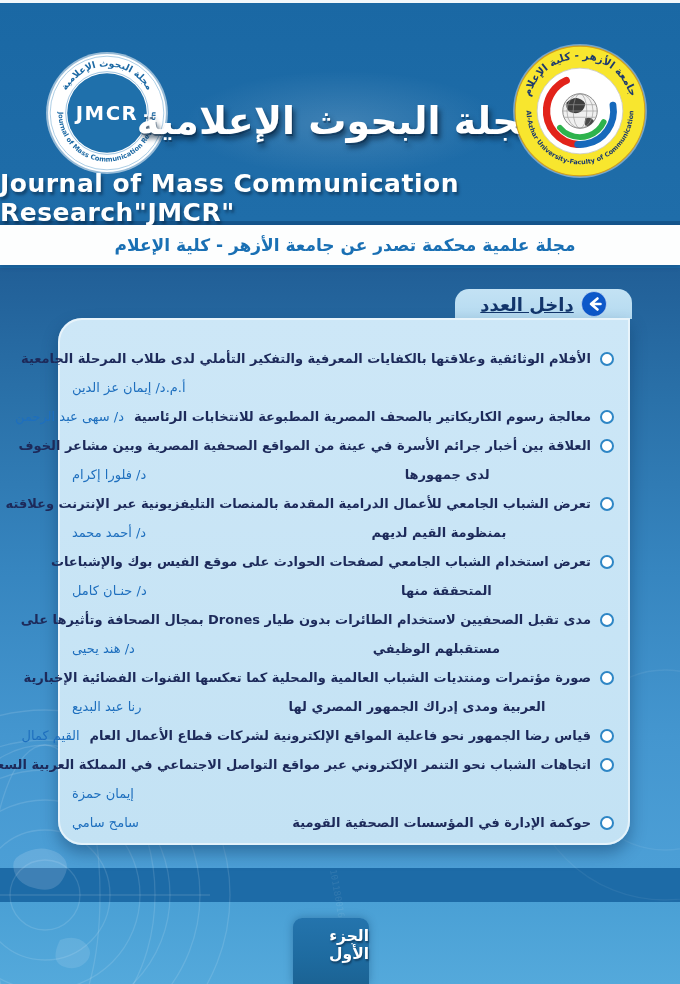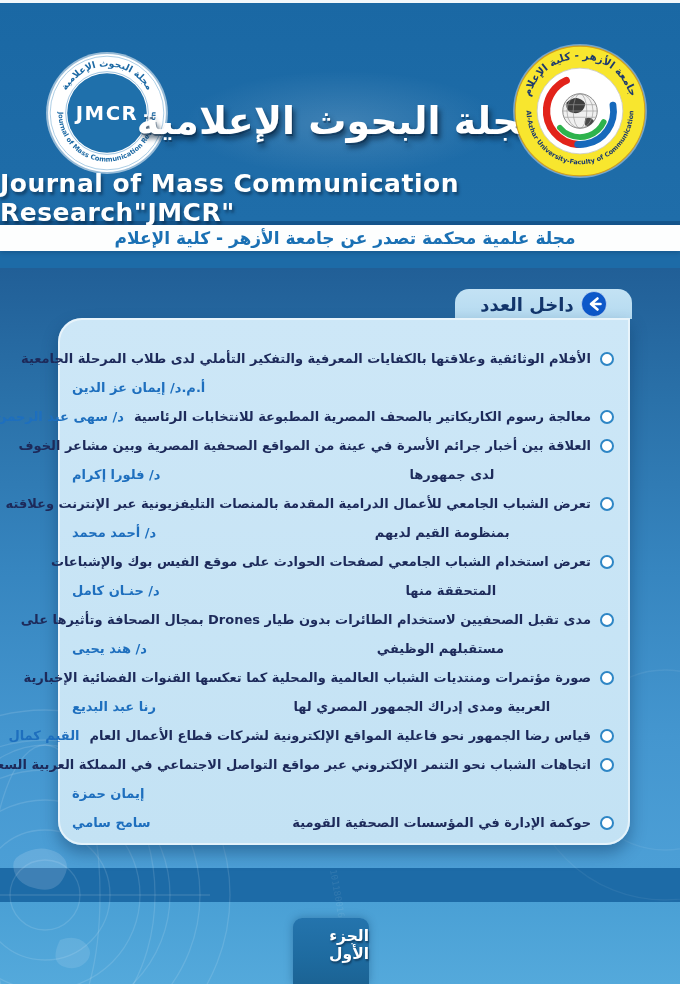--- a/index.html
+++ b/index.html
@@ -39,61 +39,61 @@
     text-shadow:2px 3px 3px rgba(8,35,62,.55);
   }
 
   
   .band{
     position:absolute; left:0; width:680px; background:#fdfefe;
     display:flex; align-items:center; justify-content:center;
     color:#1a70b4; font-weight:bold; z-index:3;
     box-shadow:0 2px 4px rgba(10,50,90,.3);
   }
-  .band-subtitle{top:225px; height:26px; font-size:17px;padding-left:10px;}
+  .band-subtitle{top:225px; height:40px; font-size:17px;padding-left:10px;}
   .band-issue{top:868px; height:34px; font-size:15.5px; border-top:2px solid #b8d2e4;}
 
   
   .body{
     position:absolute; left:0; top:268px; width:680px; height:600px;
     background:linear-gradient(180deg,#215f97 0%, #2a71a9 22%, #3685bf 50%, #4496cf 78%, #4c9fd6 100%);
   }
   .bottom{
     position:absolute; left:0; top:902px; width:680px; height:82px;
     background:linear-gradient(180deg,#4aa0d5 0%, #54a9db 100%);
   }
   .pattern{position:absolute; left:0; top:640px; width:680px; height:344px; z-index:1; pointer-events:none;}
 
   
   .toc-tab{
     position:absolute; left:455px; top:289px; width:177px; height:30px; z-index:4;
     background:linear-gradient(180deg,#c3e2f4,#b4daf0);
     border-radius:14px 14px 0 0;
     display:flex; flex-direction:row-reverse; align-items:center; justify-content:center; gap:7px;
   }
-  .toc-tab .label{color:#12356b; font-size:18px; font-weight:bold;}
+  .toc-tab .label{color:#12356b; font-size:18px; font-weight:bold;text-decoration:underline;}
   .arrow-circle{width:26px; height:26px; display:block;}
   .panel{
     position:absolute; left:58px; top:318px; width:572px; height:527px; z-index:4;
     background:linear-gradient(180deg,#cde7f7 0%, #c3e2f4 100%);
     border-radius:24px 0 24px 24px;
     box-shadow:0 8px 16px rgba(8,45,85,.40), inset 0 0 0 2px rgba(255,255,255,.55);
     padding:26px 16px 10px 14px;
     text-align:right;
   }
   .toc-list{direction:rtl; width:100%; height:100%;}
   .line{display:flex; align-items:center; height:29px; white-space:nowrap;}
   .bullet{
     flex:0 0 auto; width:14px; height:14px; border-radius:50%;
     background:#fff; border:2.5px solid #2e86c5; margin-left:9px;
   }
   .t{color:#1d2a5a; font-size:13px; font-weight:bold;}
   .line.cont{padding-right:0;}
   .line.cont .t{margin:0 auto;}
-  .author{color:#1e6fbe; font-size:13px; font-weight:bold; margin-inline-start:auto; padding-inline-start:10px;}
+  .author{color:#1e6fbe; font-size:13px; font-weight:normal; margin-inline-start:auto; padding-inline-start:10px;}
 
   
   .part-tab{
     position:absolute; left:293px; top:918px; width:76px; height:66px; z-index:4;
     background:linear-gradient(180deg,#2474ad 0%, #1e6ba0 60%, #1b6394 100%);
     border-radius:9px 9px 0 0;
     display:flex; align-items:flex-start; justify-content:center;
     box-shadow:0 0 8px rgba(10,50,90,.35);
   }
   .part-tab .label{

